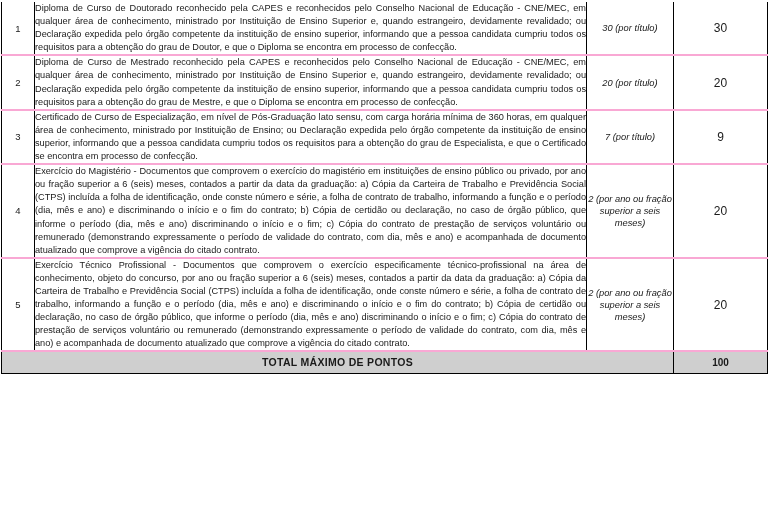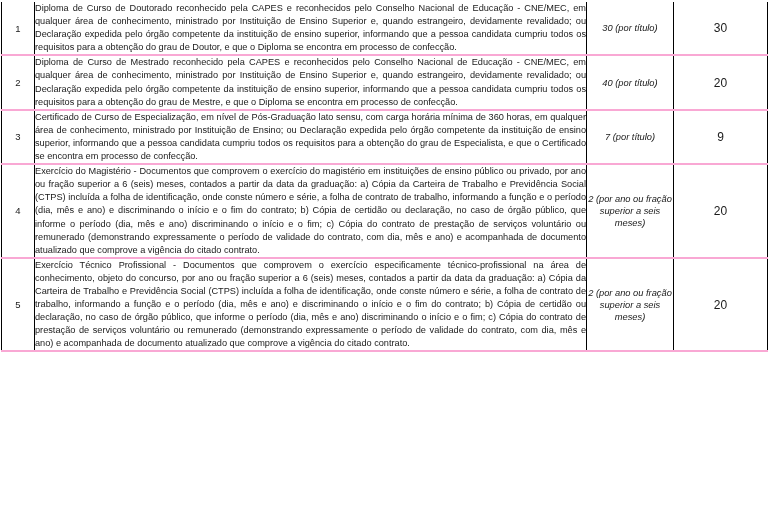--- a/index.html
+++ b/index.html
@@ -131,21 +131,21 @@
       <tr class="datarow r1">
         <td class="c-item">1</td>
         <td class="c-titulo">Diploma de Curso de Doutorado reconhecido pela CAPES e reconhecidos pelo Conselho Nacional de Educação - CNE/MEC, em qualquer área de conhecimento, ministrado por Instituição de Ensino Superior e, quando estrangeiro, devidamente revalidado; ou Declaração expedida pelo órgão competente da instituição de ensino superior, informando que a pessoa candidata cumpriu todos os requisitos para a obtenção do grau de Doutor, e que o Diploma se encontra em processo de confecção.</td>
         <td class="c-pontos">30 (por título)</td>
         <td class="c-max">30</td>
       </tr>
 
       <tr class="datarow">
         <td class="c-item">2</td>
         <td class="c-titulo">Diploma de Curso de Mestrado reconhecido pela CAPES e reconhecidos pelo Conselho Nacional de Educação - CNE/MEC, em qualquer área de conhecimento, ministrado por Instituição de Ensino Superior e, quando estrangeiro, devidamente revalidado; ou Declaração expedida pelo órgão competente da instituição de ensino superior, informando que a pessoa candidata cumpriu todos os requisitos para a obtenção do grau de Mestre, e que o Diploma se encontra em processo de confecção.</td>
-        <td class="c-pontos">40 (por título)</td>
+        <td class="c-pontos">20 (por título)</td>
         <td class="c-max">20</td>
       </tr>
 
       <tr class="datarow">
         <td class="c-item">3</td>
         <td class="c-titulo">Certificado de Curso de Especialização, em nível de Pós-Graduação lato sensu, com carga horária mínima de 360 horas, em qualquer área de conhecimento, ministrado por Instituição de Ensino; ou Declaração expedida pelo órgão competente da instituição de ensino superior, informando que a pessoa candidata cumpriu todos os requisitos para a obtenção do grau de Especialista, e que o Certificado se encontra em processo de confecção.</td>
         <td class="c-pontos">7 (por título)</td>
         <td class="c-max">9</td>
       </tr>
 
@@ -156,15 +156,19 @@
         <td class="c-max">20</td>
       </tr>
 
       <tr class="datarow">
         <td class="c-item">5</td>
         <td class="c-titulo">Exercício Técnico Profissional - Documentos que comprovem o exercício especificamente técnico-profissional na área de conhecimento, objeto do concurso, por ano ou fração superior a 6 (seis) meses, contados a partir da data da graduação: a) Cópia da Carteira de Trabalho e Previdência Social (CTPS) incluída a folha de identificação, onde conste número e série, a folha de contrato de trabalho, informando a função e o período (dia, mês e ano) e discriminando o início e o fim do contrato; b) Cópia de certidão ou declaração, no caso de órgão público, que informe o período (dia, mês e ano) discriminando o início e o fim; c) Cópia do contrato de prestação de serviços voluntário ou remunerado (demonstrando expressamente o período de validade do contrato, com dia, mês e ano) e acompanhada de documento atualizado que comprove a vigência do citado contrato.</td>
         <td class="c-pontos">2 (por ano ou fração superior a seis meses)</td>
         <td class="c-max">20</td>
       </tr>
 
+      <tr>
+        <td class="total-label" colspan="3">TOTAL MÁXIMO DE PONTOS</td>
+        <td class="total-value">100</td>
+      </tr>
     </tbody>
   </table>
 </div>
 
 </body></html>

